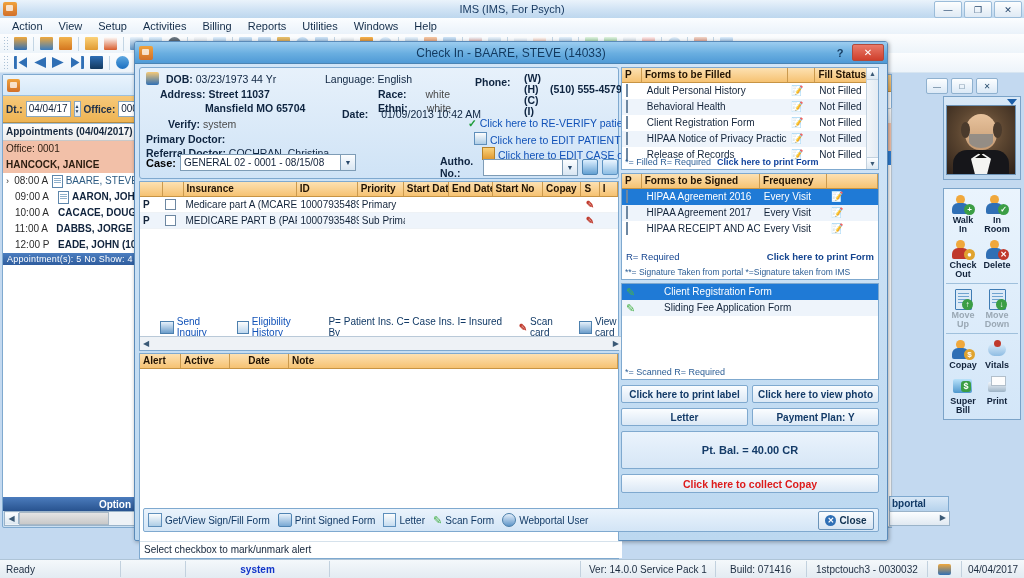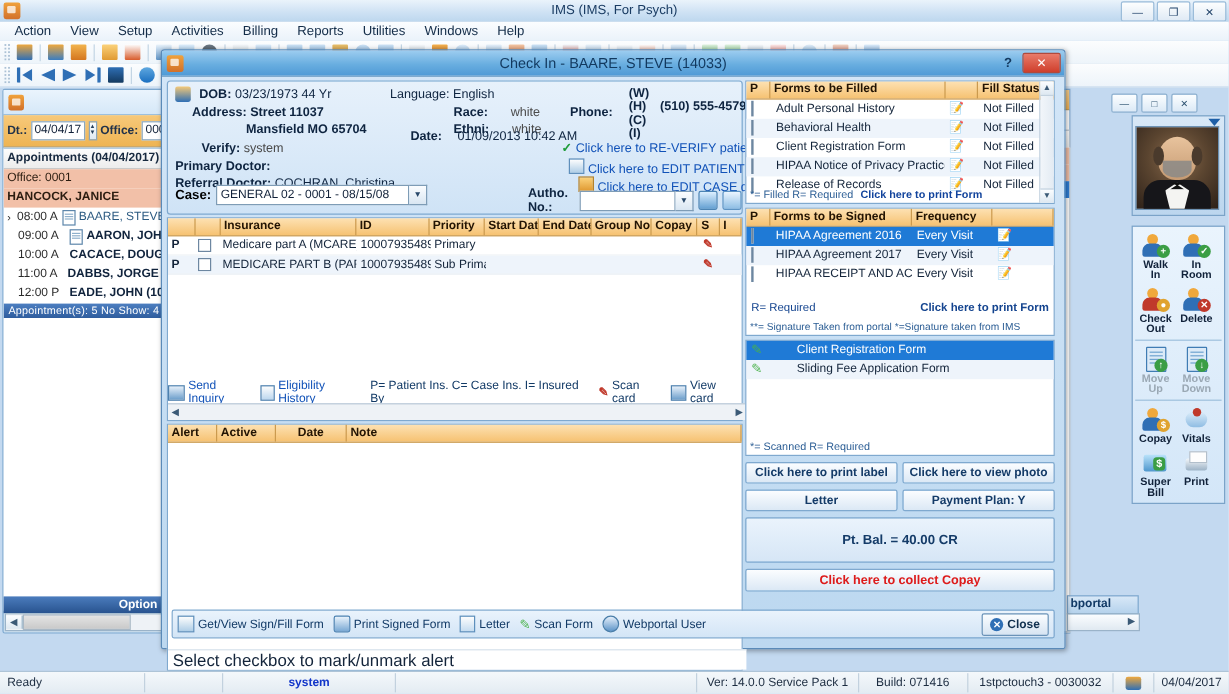--- a/index.html
+++ b/index.html
@@ -209,28 +209,28 @@
     background:#fff;border:1px solid #7fa9cf;
   }
   .grid-hdr{height:14px;display:flex;background:linear-gradient(#fde1b2,#f6c272);
     border-bottom:1px solid #c79444;font-weight:bold;font-size:10px;color:#231403;}
   .grid-hdr .c{border-right:1px solid #cb9a4e;padding:0 3px;line-height:14px;overflow:hidden;white-space:nowrap;}
   .grow{height:15px;display:flex;align-items:center;font-size:10px;color:#13243a;border-bottom:1px solid #eef2f6;}
   .grow.alt{background:#eef4fb;}
   .grow .c{padding:0 3px;overflow:hidden;white-space:nowrap;line-height:15px;}
   .cbx{width:9px;height:9px;border:1px solid #6d87a1;background:#fff;flex:none;}
   .ins-foot{position:absolute;left:0;bottom:15px;width:478px;height:16px;display:flex;align-items:center;
-    gap:5px;font-size:10px;color:#0e2440;padding-left:0;}
+    gap:5px;font-size:10px;color:#0e2440;padding-left:20px;}
   .ins-scroll{position:absolute;left:0;bottom:0;width:476px;height:13px;background:#eef2f6;
     border-top:1px solid #b9c9d8;display:flex;align-items:center;justify-content:space-between;
     font-size:8px;color:#3b5a76;padding:0 3px;}
 
   
   .alerts{position:absolute;left:0;top:286px;width:478px;height:204px;background:#fff;border:1px solid #7fa9cf;}
-  .alerts-note{position:absolute;left:0;bottom:0;width:478px;height:16px;font-size:14px;
+  .alerts-note{position:absolute;left:0;bottom:0;width:478px;height:16px;font-size:10px;
     color:#13243a;line-height:16px;padding-left:4px;border-top:1px solid #d6e2ec;background:#fff;}
 
   
   .rcol{position:absolute;left:482px;top:0;width:258px;}
   .panel{background:#fff;border:1px solid #7fa9cf;position:relative;}
   .panel .grid-hdr .c{border-right:1px solid #cb9a4e;}
   .prow{height:16px;display:flex;align-items:center;font-size:10px;color:#13243a;}
   .prow.alt{background:#eef4fb;}
   .prow.sel{background:#1f7ad6;color:#fff;}
   .prow .c{padding:0 4px;overflow:hidden;white-space:nowrap;line-height:16px;}
@@ -683,21 +683,21 @@
         </div>
         <div class="pi-row" style="left:238px;top:34px;">
           <span class="b">Ethni:</span>
           <span class="gray" style="margin-left:16px">white</span>
         </div>
         <div class="pi-row" style="left:202px;top:40px;">
           <span class="b">Date:</span>
           <span style="margin-left:10px">01/09/2013 10:42 AM</span>
         </div>
 
-        <div class="pi-row b" style="left:335px;top:20px;">Phone:</div>
+        <div class="pi-row b" style="left:335px;top:8px;">Phone:</div>
         <div class="pi-row b" style="left:384px;top:4px;">(W)</div>
         <div class="pi-row b" style="left:384px;top:15px;">(H)</div>
         <div class="pi-row b" style="left:410px;top:15px;">(510) 555-4579</div>
         <div class="pi-row b" style="left:384px;top:26px;">(C)</div>
         <div class="pi-row b" style="left:384px;top:37px;">(I)</div>
 
         <div class="pi-row" style="left:328px;top:49px;">
           <span class="checkmark">✓</span>
           <span class="lnk">Click here to RE-VERIFY patient detail</span>
         </div>
@@ -730,21 +730,21 @@
 
       <div class="ins">
         <div class="grid-hdr">
           <div class="c" style="width:18px"></div>
           <div class="c" style="width:16px"></div>
           <div class="c" style="width:122px">Insurance</div>
           <div class="c" style="width:62px">ID</div>
           <div class="c" style="width:45px">Priority</div>
           <div class="c" style="width:44px">Start Date</div>
           <div class="c" style="width:42px">End Date</div>
-          <div class="c" style="width:50px">Group No</div>
+          <div class="c" style="width:50px">Start No</div>
           <div class="c" style="width:36px">Copay</div>
           <div class="c" style="width:13px">S</div>
           <div class="c" style="width:13px">I</div>
         </div>
 
         <div class="grow">
           <div class="c b" style="width:18px">P</div>
           <div class="c" style="width:16px;display:flex;align-items:center">
               <span class="cbx"></span>
             </div>

